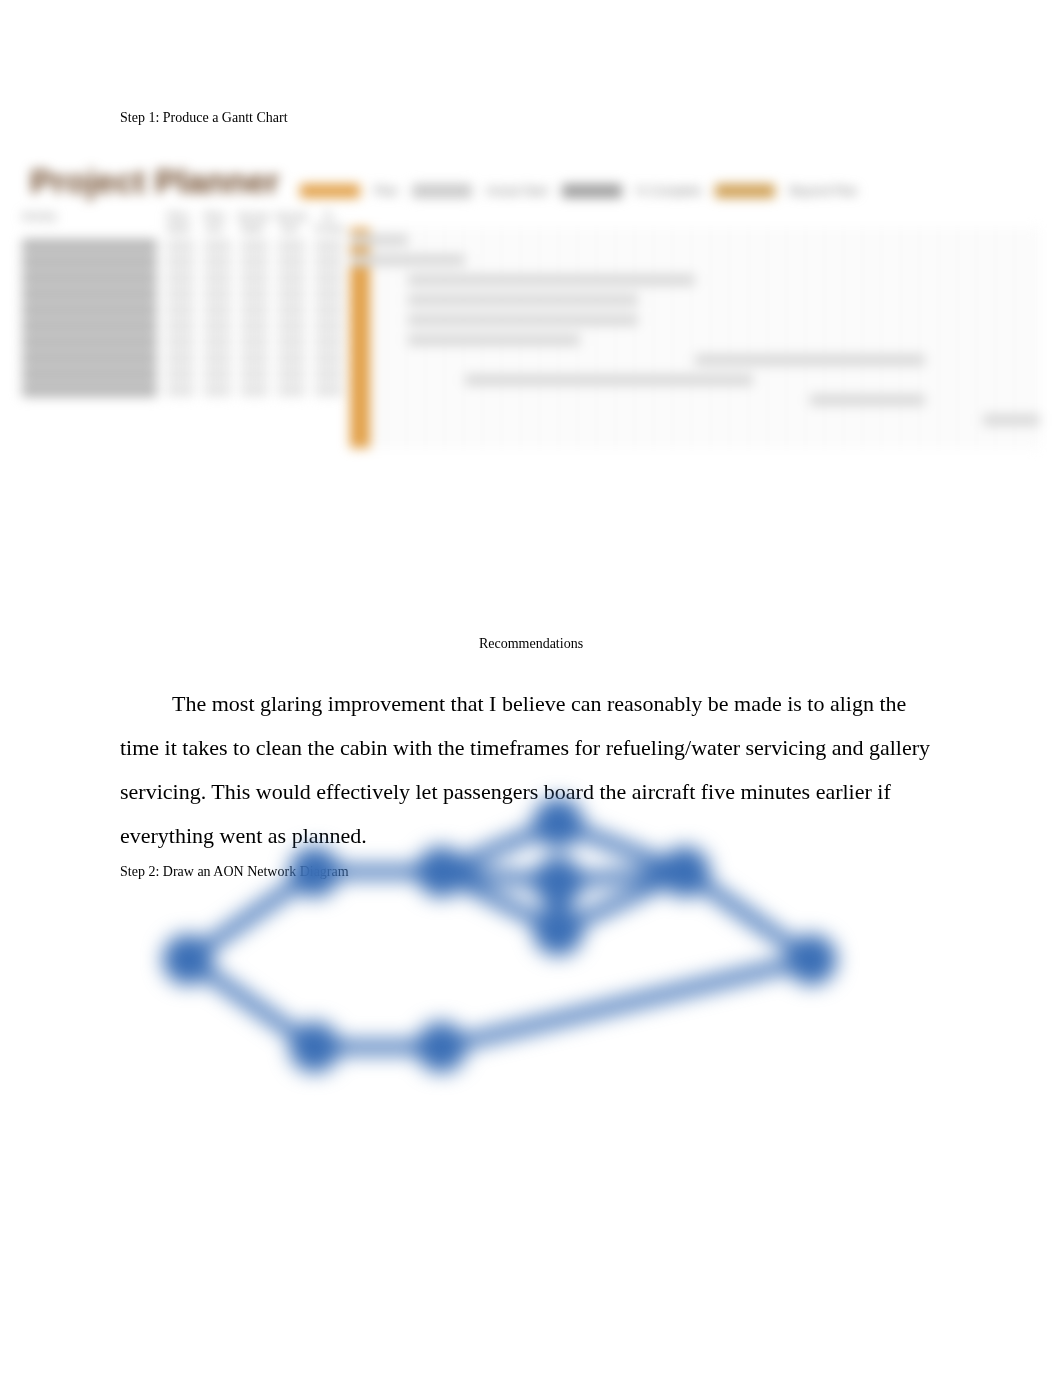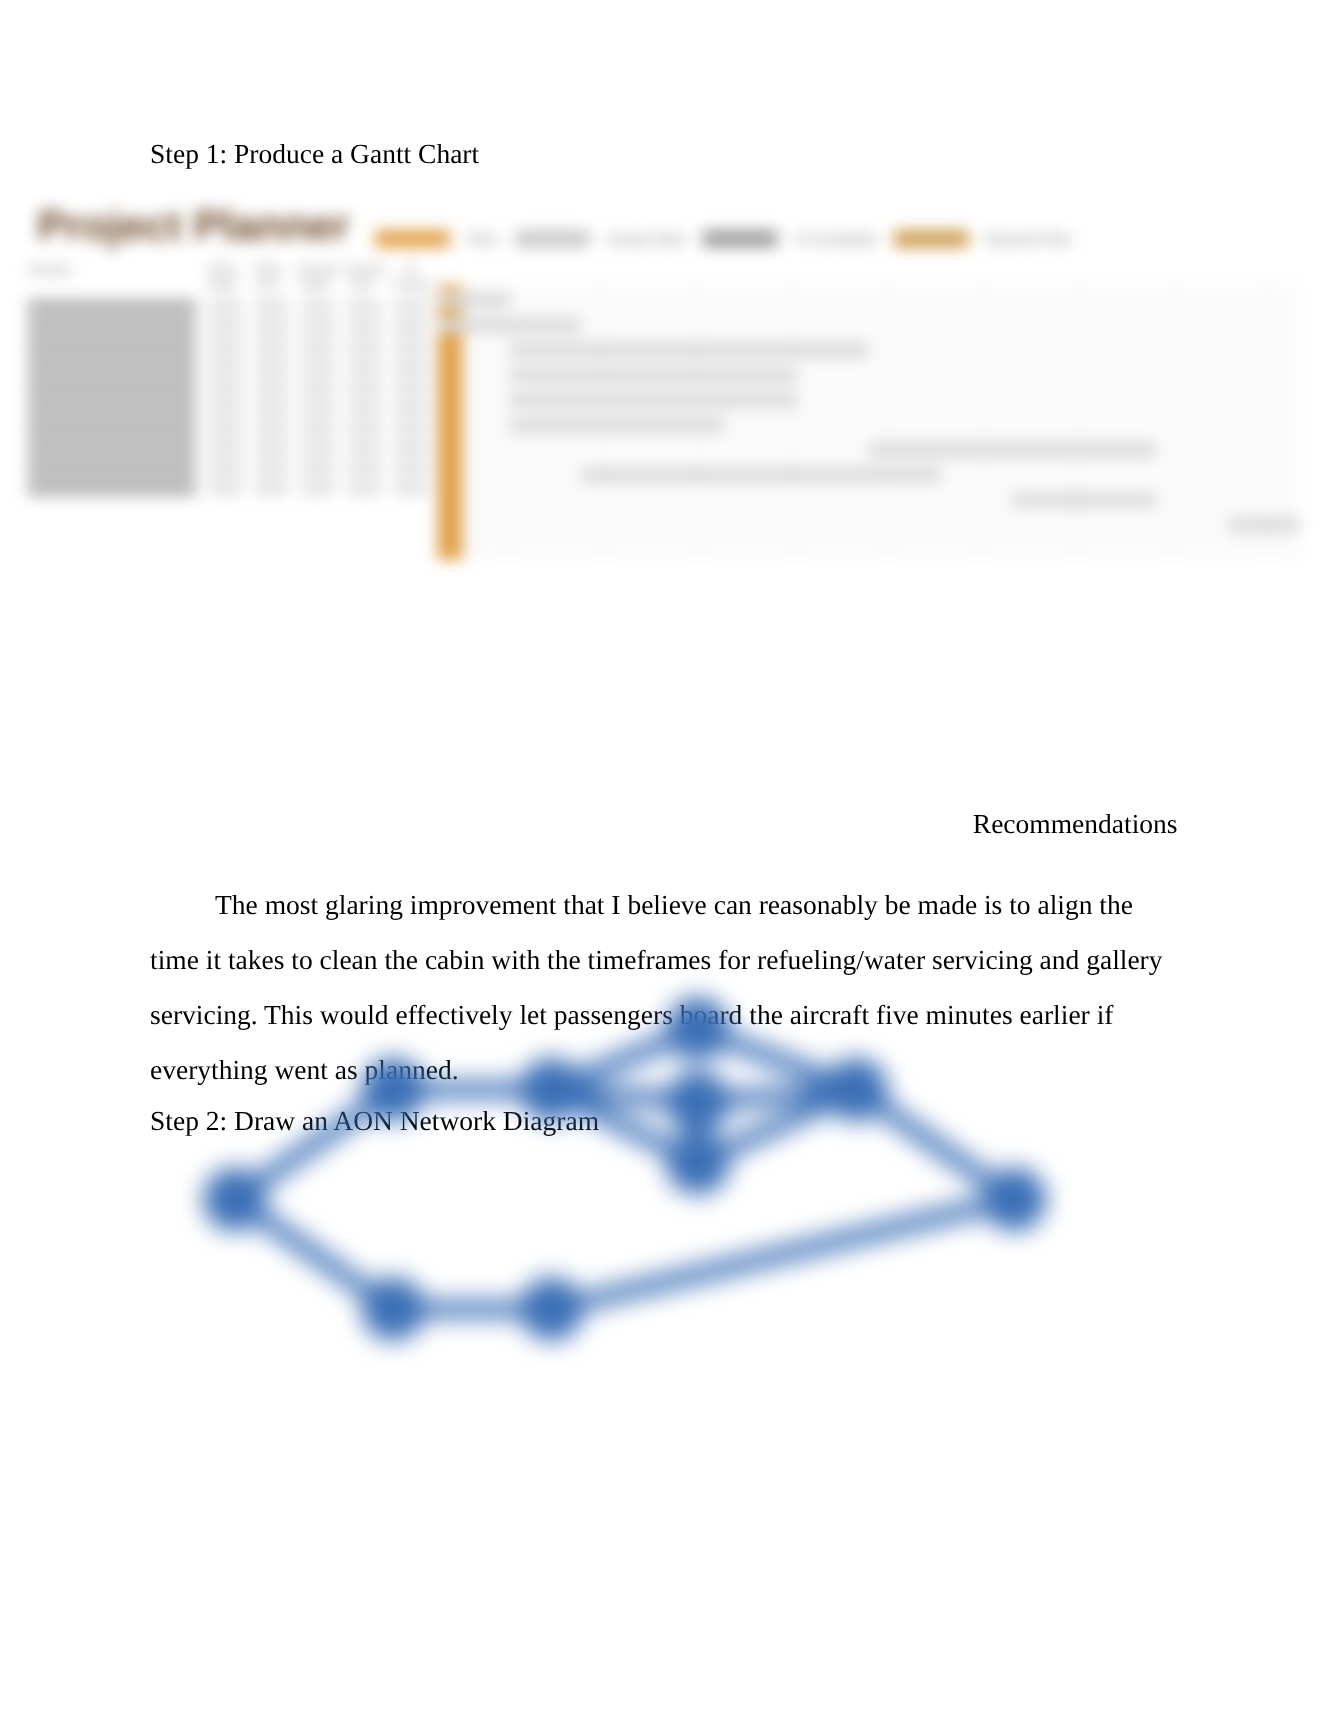--- a/index.html
+++ b/index.html
@@ -8,21 +8,21 @@
       height: 1376px;
       background: #ffffff;
       font-family: "Times New Roman", Times, serif;
       color: #000;
       position: relative;
     }
     .page-content {
       padding: 110px 120px 0 120px;
     }
     .step-heading {
-      font-size: 22px;
+      font-size: 14px;
       margin-bottom: 20px;
     }
     .gantt-wrapper {
       position: absolute;
       left: 10px;
       top: 150px;
       width: 1042px;
       height: 310px;
       filter: blur(6px);
       overflow: hidden;
@@ -98,22 +98,22 @@
       position: absolute;
       height: 12px;
       background: #d9d9d9;
       border-radius: 2px;
     }
     .bar.orange { background: #e2a14a; }
     .below-gantt {
       margin-top: 360px;
     }
     .section-heading {
-      text-align: right;
-      font-size: 22px;
+      text-align: center;
+      font-size: 14px;
       margin: 40px 0 30px 0;
     }
     .body-para {
       font-size: 22px;
       line-height: 2.0;
       text-align: left;
     }
     .indent-span {
       display: inline-block;
       width: 52px;

